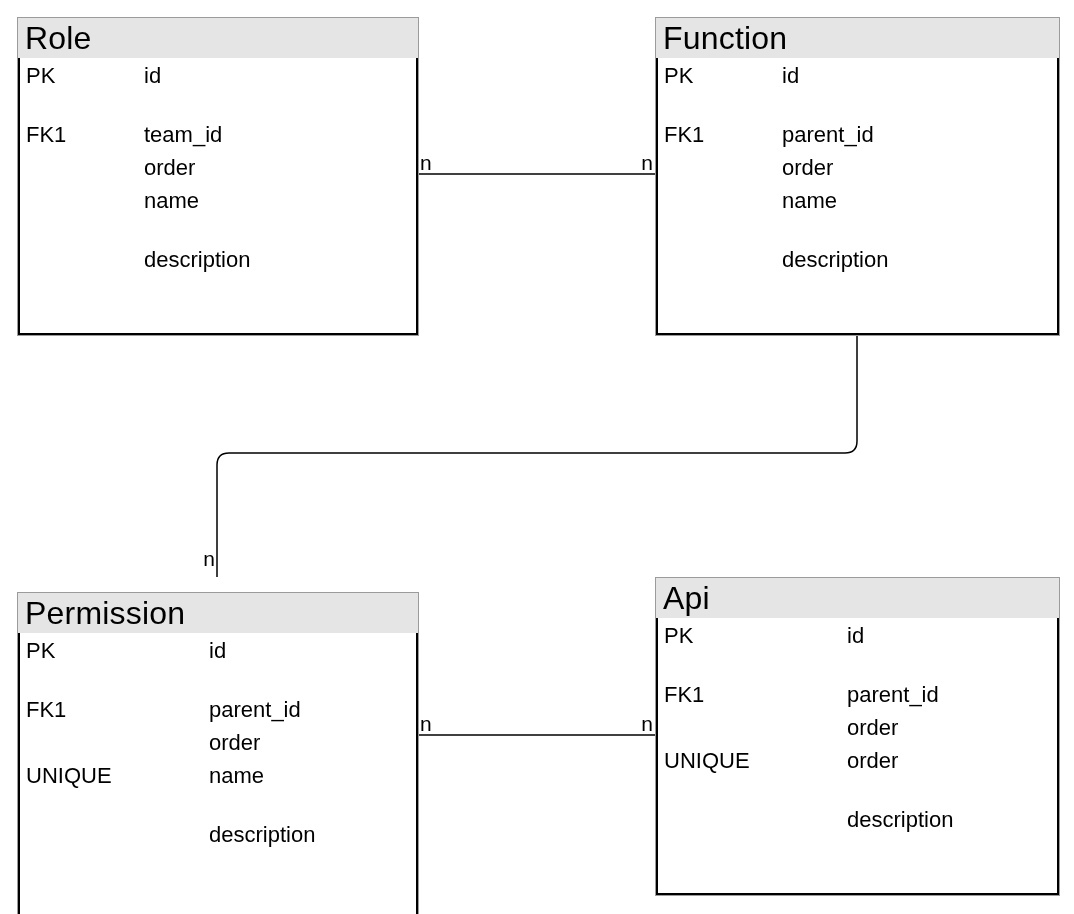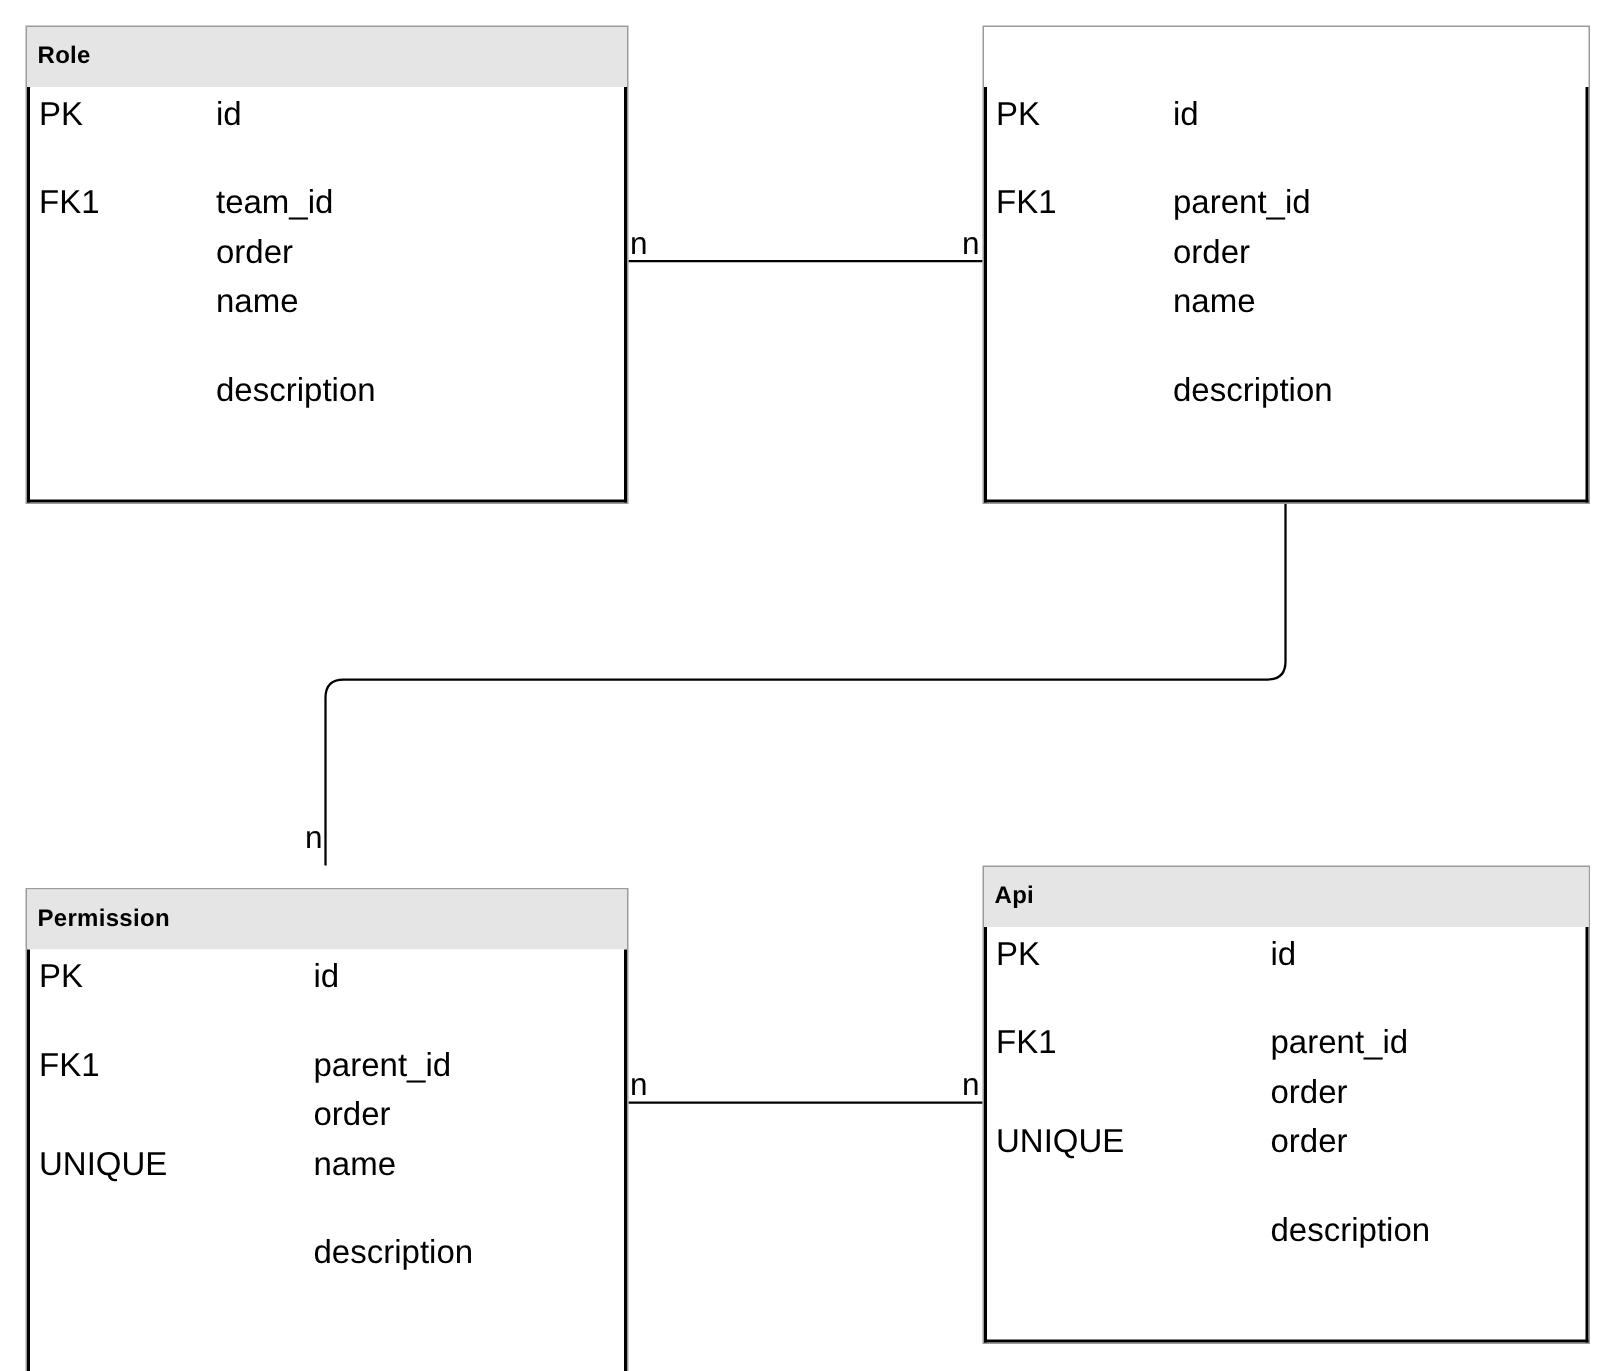--- a/index.html
+++ b/index.html
@@ -32,22 +32,22 @@
   }
   .entity-header {
     height: 40px;
     background: #e5e5e5;
     display: flex;
     align-items: center;
     padding-left: 7px;
     box-sizing: border-box;
   }
   .entity-title {
-    font-weight: bold;
-    font-size: 16px;
+    font-weight: normal;
+    font-size: 32px;
     letter-spacing: 0.2px;
   }
   .entity-body {
     position: absolute;
     left: 0; right: 0; top: 40px; bottom: 0;
     background: #ffffff;
     border-left: 2px solid #000;
     border-right: 2px solid #000;
     border-bottom: 2px solid #000;
     box-sizing: border-box;
@@ -113,20 +113,23 @@
         <span class="attr">name</span>
       </div>
       <div class="row spaced">
         <span class="key"></span>
         <span class="attr">description</span>
       </div>
     </div>
   </div>
 
   <div class="entity" style="left:655px; top:17px; width:405px; height:319px;">
+    <div class="entity-header">
+      <span class="entity-title">Function</span>
+    </div>
     <div class="entity-body">
       <div class="row">
         <span class="key">PK</span>
         <span class="attr">id</span>
       </div>
       <div class="row spaced">
         <span class="key">FK1</span>
         <span class="attr">parent_id</span>
       </div>
       <div class="row">

